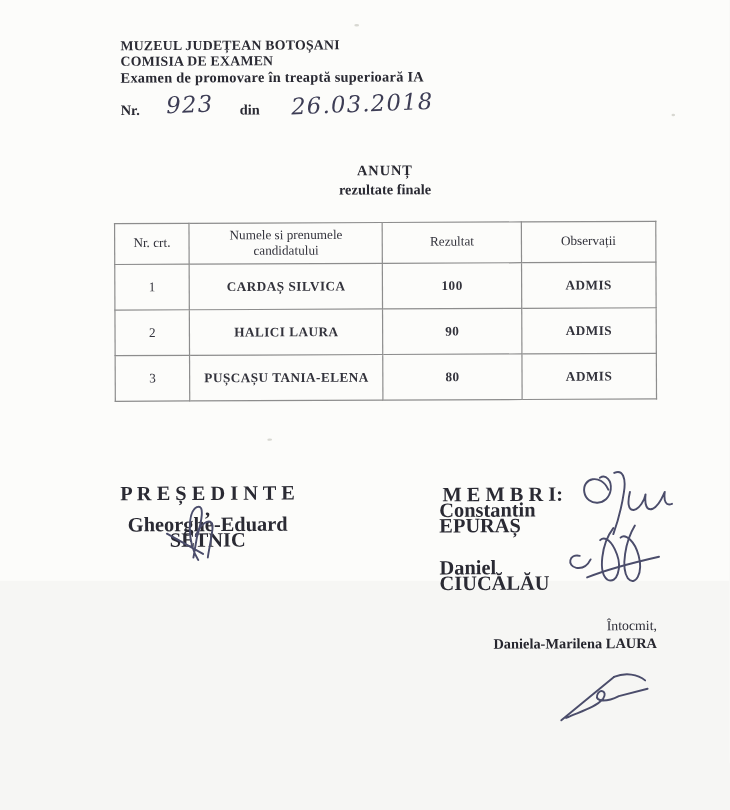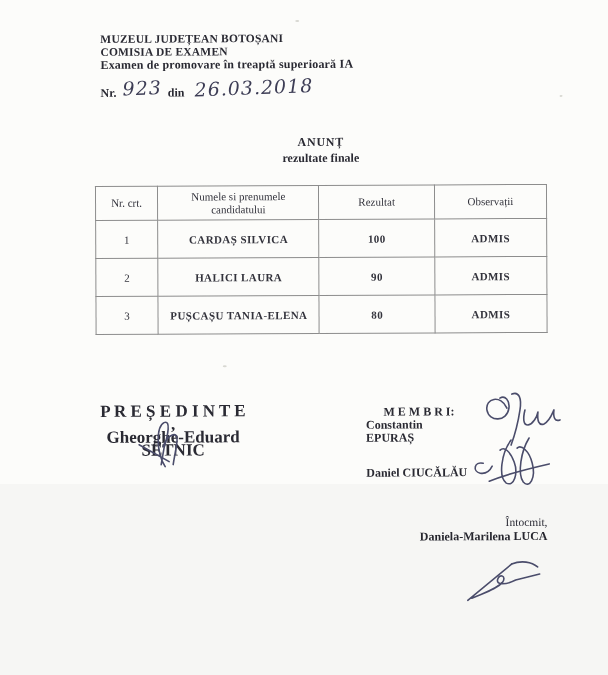--- a/index.html
+++ b/index.html
@@ -22,21 +22,21 @@
   }
   
   .header{
     position:absolute;left:101px;top:32px;
     font-weight:bold;font-size:11.5px;line-height:13px;
     letter-spacing:0.2px;color:#2a2a33;
   }
   .header .line3{font-size:12px;}
   .nr-line{
     position:absolute;left:101px;top:78px;
-    display:flex;align-items:baseline;gap:6px;
+    display:flex;align-items:baseline;gap:22px;
     font-size:12px;font-weight:bold;color:#2a2a33;
   }
   .handwrite{
     font-family:"DejaVu Serif", serif;
     font-style:italic;font-weight:normal;
     font-size:19px;color:#3d3d55;
     transform:rotate(-2deg);
     letter-spacing:1px;
     position:relative;top:-2px;
   }
@@ -68,21 +68,21 @@
   tr.head-row{height:34px;}
   td.b{font-weight:bold;letter-spacing:0.4px;color:#26262e;font-size:11.5px;}
   
   .president{
     position:absolute;left:97px;top:404px;width:150px;
     text-align:center;font-weight:bold;font-size:17px;
     line-height:13px;color:#2a2a33;
   }
   .members{
     position:absolute;left:365px;top:406px;width:106px;
-    font-weight:bold;font-size:12px;line-height:13px;color:#2a2a33;
+    font-weight:bold;font-size:17px;line-height:13px;color:#2a2a33;
   }
   .members .m-title{text-align:center;}
   .members .m2{margin-top:22px;}
   .prepared{
     position:absolute;right:62px;top:516px;width:200px;
     text-align:right;font-size:11.5px;line-height:14px;color:#2e2e38;
   }
   .prepared .p-name{font-weight:bold;font-size:12px;color:#26262e;}
   .sig{position:absolute;pointer-events:none;}
   .sig path{fill:none;stroke:#4b4d6b;stroke-width:1.6;stroke-linecap:round;stroke-linejoin:round;}
@@ -168,21 +168,21 @@
     </svg>
     <svg class="sig" style="left:468px;top:436px;" width="100" height="52" viewBox="0 0 100 52">
       <path d="M14,28 C5,26 3,36 11,38 C17,39 21,35 23,31"></path>
       <path d="M42,5 C32,18 29,42 37,48 C45,52 49,38 45,27 C41,16 35,11 31,15"></path>
       <path d="M60,3 C52,16 48,38 54,47 C60,54 67,43 63,28 C60,16 52,9 48,13"></path>
       <path d="M20,46 C40,38 62,33 80,29"></path>
     </svg>
 
     <div class="prepared">
       <div>Întocmit,</div>
-      <div class="p-name">Daniela-Marilena LUCA</div>
+      <div class="p-name">Daniela-Marilena LAURA</div>
     </div>
     <svg class="sig" style="left:458px;top:553px;" width="86" height="52" viewBox="0 0 86 52">
       <path d="M8,48 L52,12 M12,46 C26,40 37,37 43,30 C47,24 40,21 38,27 C36,33 46,33 56,28 L80,22"></path>
       <path d="M52,12 C62,8 72,10 78,15"></path>
     </svg>
 
     <div class="speck" style="left:296px;top:20px;width:4px;height:2px;"></div>
     <div class="speck" style="left:560px;top:96px;width:3px;height:2px;"></div>
     <div class="speck" style="left:222px;top:365px;width:4px;height:2px;"></div>
   </div>

